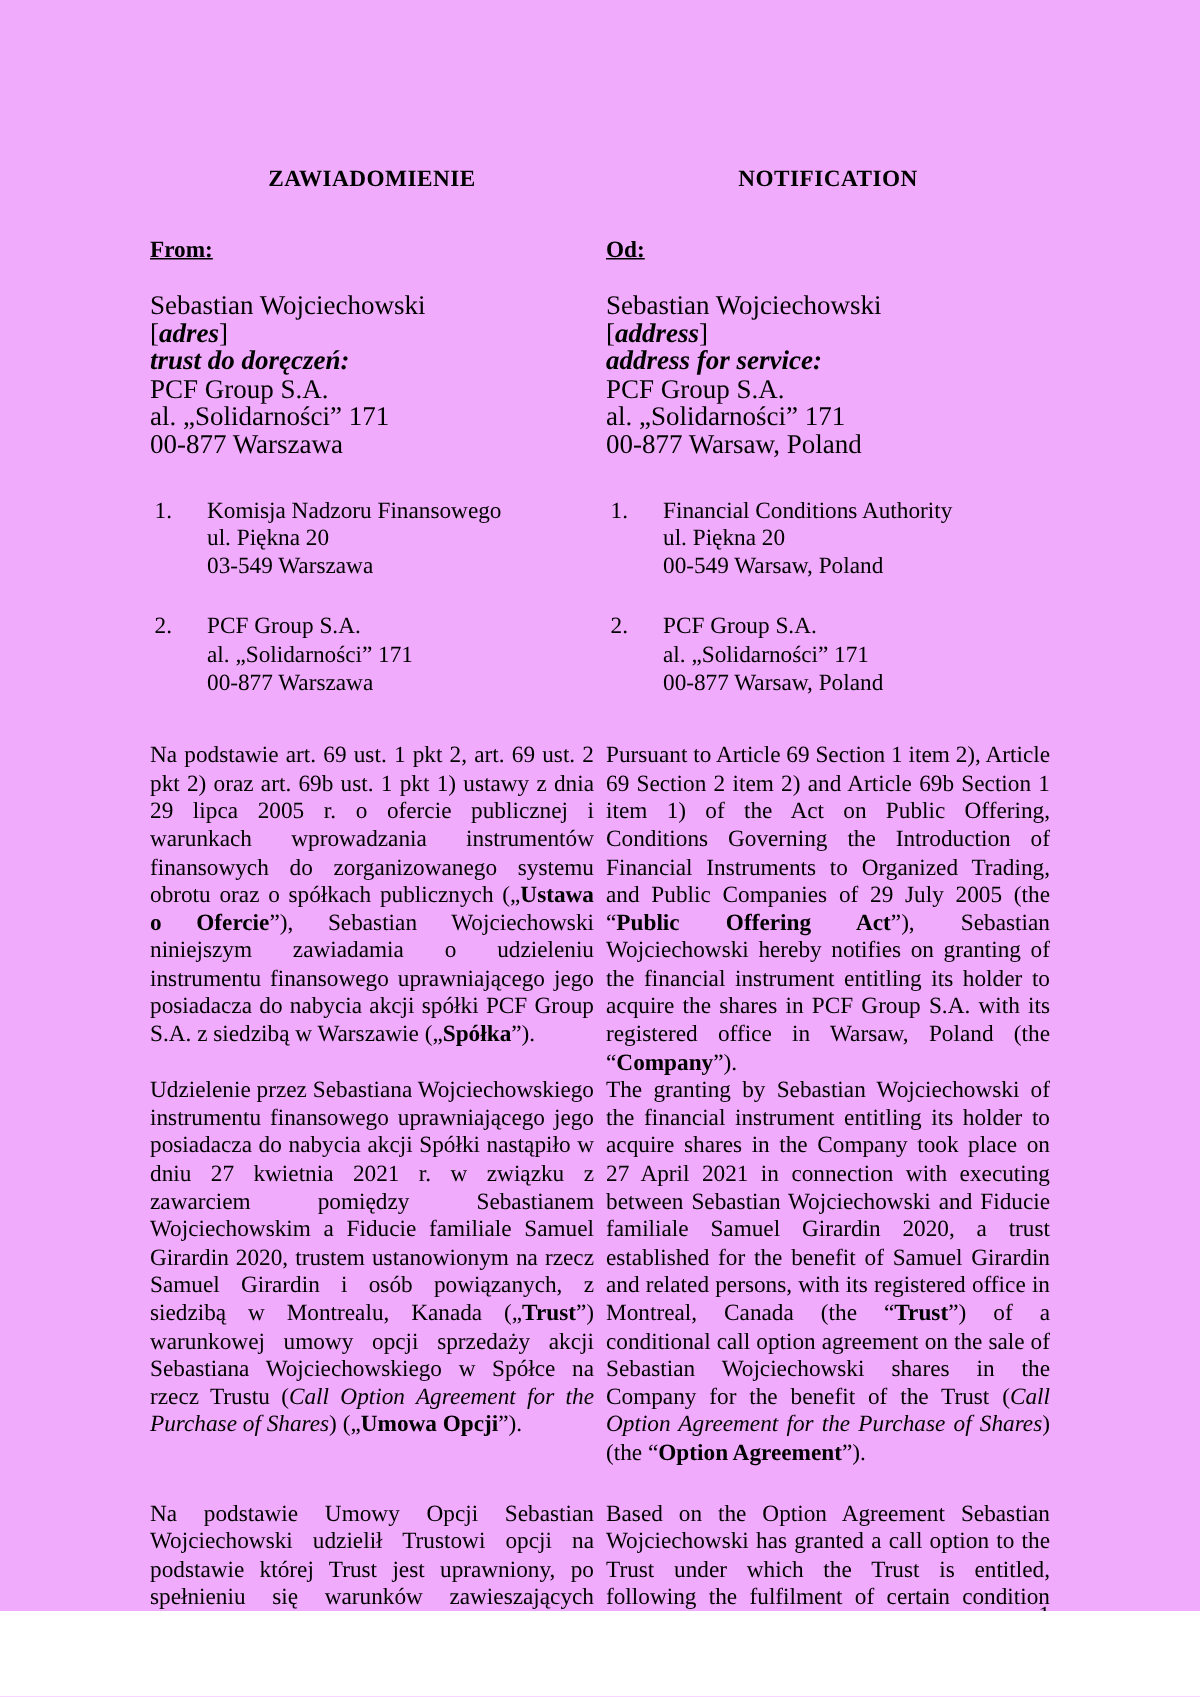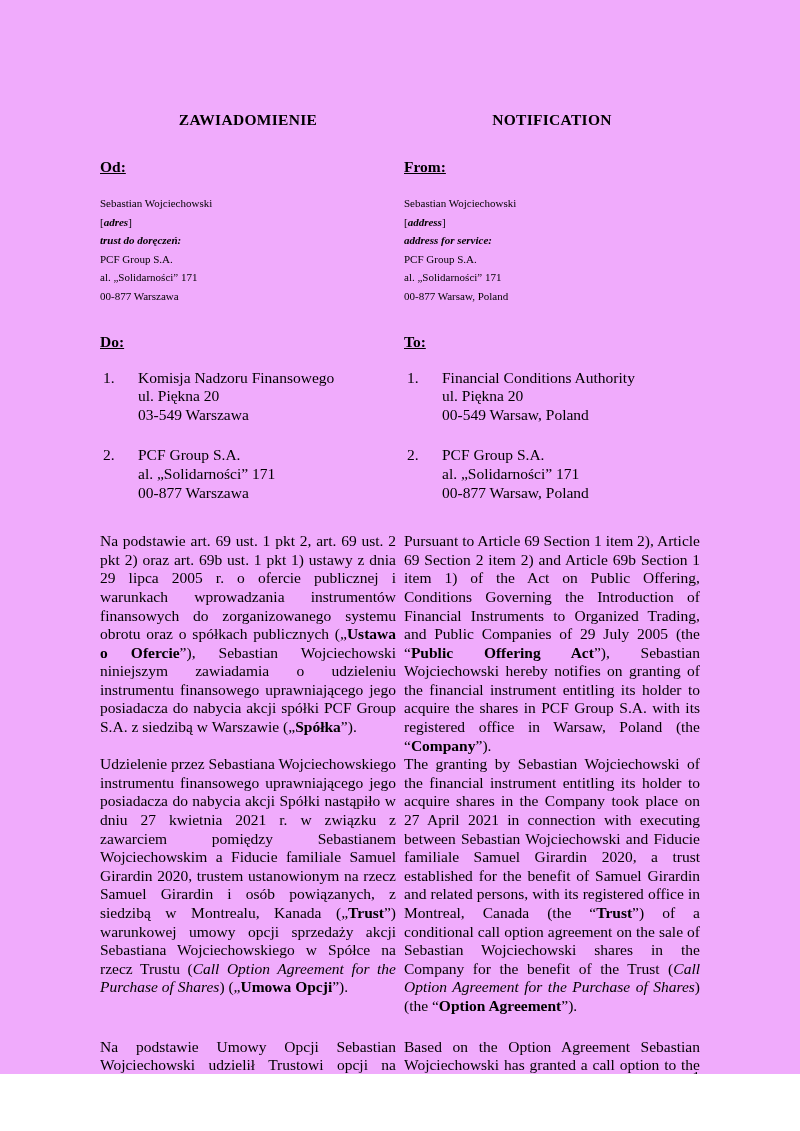--- a/index.html
+++ b/index.html
@@ -50,21 +50,21 @@
     font-size: 15.5px;
     line-height: 19px;
     text-decoration: underline;
     margin: 0;
     display: inline-block;
   }
   .head-block {
     margin: 0 0 18px 0;
   }
   .addr-block {
-    font-size: 11px;
+    font-size: 18px;
     line-height: 18.6px;
     margin: 0;
   }
   .addr-block .it {
     font-style: italic;
     font-weight: bold;
   }
   .spacer-sm { height: 22px; }
   .spacer-md { height: 26px; }
   .spacer-lg { height: 30px; }
@@ -119,24 +119,24 @@
       <div class="col">
         <div class="doc-title">ZAWIADOMIENIE</div>
       </div>
       <div class="col">
         <div class="doc-title">NOTIFICATION</div>
       </div>
     </div>
 
     <div class="cols">
       <div class="col head-block">
+        <span class="section-head">From:</span>
+      </div>
+      <div class="col head-block">
         <span class="section-head">Od:</span>
-      </div>
-      <div class="col head-block">
-        <span class="section-head">From:</span>
       </div>
     </div>
 
     <div class="cols">
       <div class="col">
         <div class="addr-block">
           <div>Sebastian Wojciechowski</div>
           <div>[<span class="it">adres</span>]</div>
           <div class="it">trust do doręczeń:</div>
           <div>PCF Group S.A.</div>
@@ -151,28 +151,20 @@
           <div class="it">address for service:</div>
           <div>PCF Group S.A.</div>
           <div>al. „Solidarności” 171</div>
           <div>00-877 Warsaw, Poland</div>
         </div>
       </div>
     </div>
 
     <div class="spacer-md"></div>
 
-    <div class="cols">
-      <div class="col head-block">
-        <span class="section-head">Do:</span>
-      </div>
-      <div class="col head-block">
-        <span class="section-head">To:</span>
-      </div>
-    </div>
 
     <div class="cols">
       <div class="col">
         <ol class="numlist">
           <li>
             <span class="num">1.</span>
             <span>Komisja Nadzoru Finansowego</span><br>
             <span>ul. Piękna 20</span><br>
             <span>03-549 Warszawa</span>
           </li>

